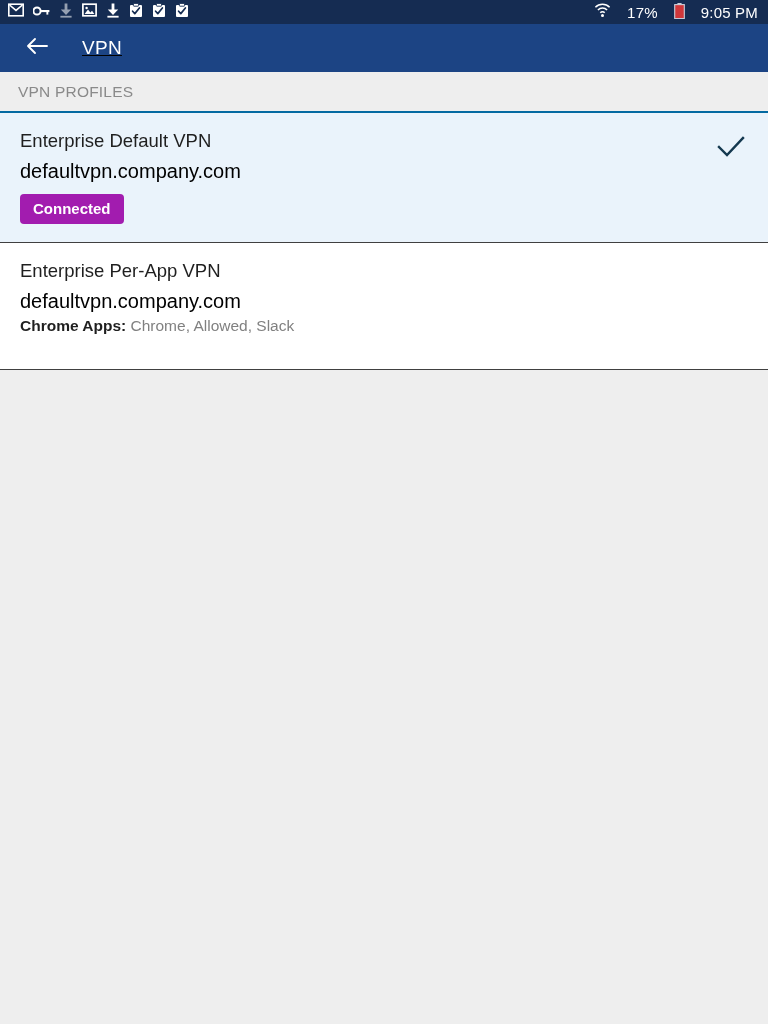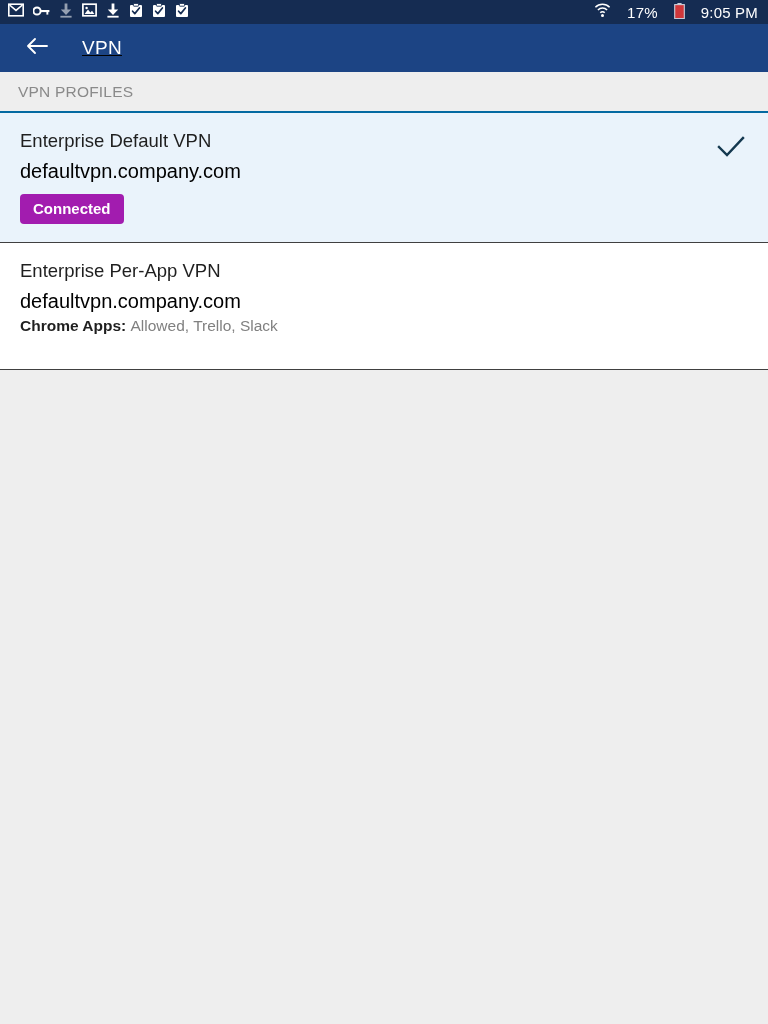--- a/index.html
+++ b/index.html
@@ -268,21 +268,21 @@
           <path d="M3 12 L11 20 L27 3" fill="none" stroke="#14384f" stroke-width="2.4" stroke-linecap="square" stroke-linejoin="miter"></path>
         </svg>
       </span>
     </div>
 
     <div class="vpn-row plain">
       <div class="vpn-title">Enterprise Per-App VPN</div>
       <div class="vpn-server">defaultvpn.company.com</div>
       <div class="vpn-apps">
         <span class="apps-label">Chrome Apps: </span>
-        <span class="apps-value">Allowed, Trello, Slack</span>
+        <span class="apps-value">Chrome, Allowed, Slack</span>
       </div>
     </div>
 
   </div>
 
   <div class="filler"></div>
 
 </div>
 
 </body></html>

